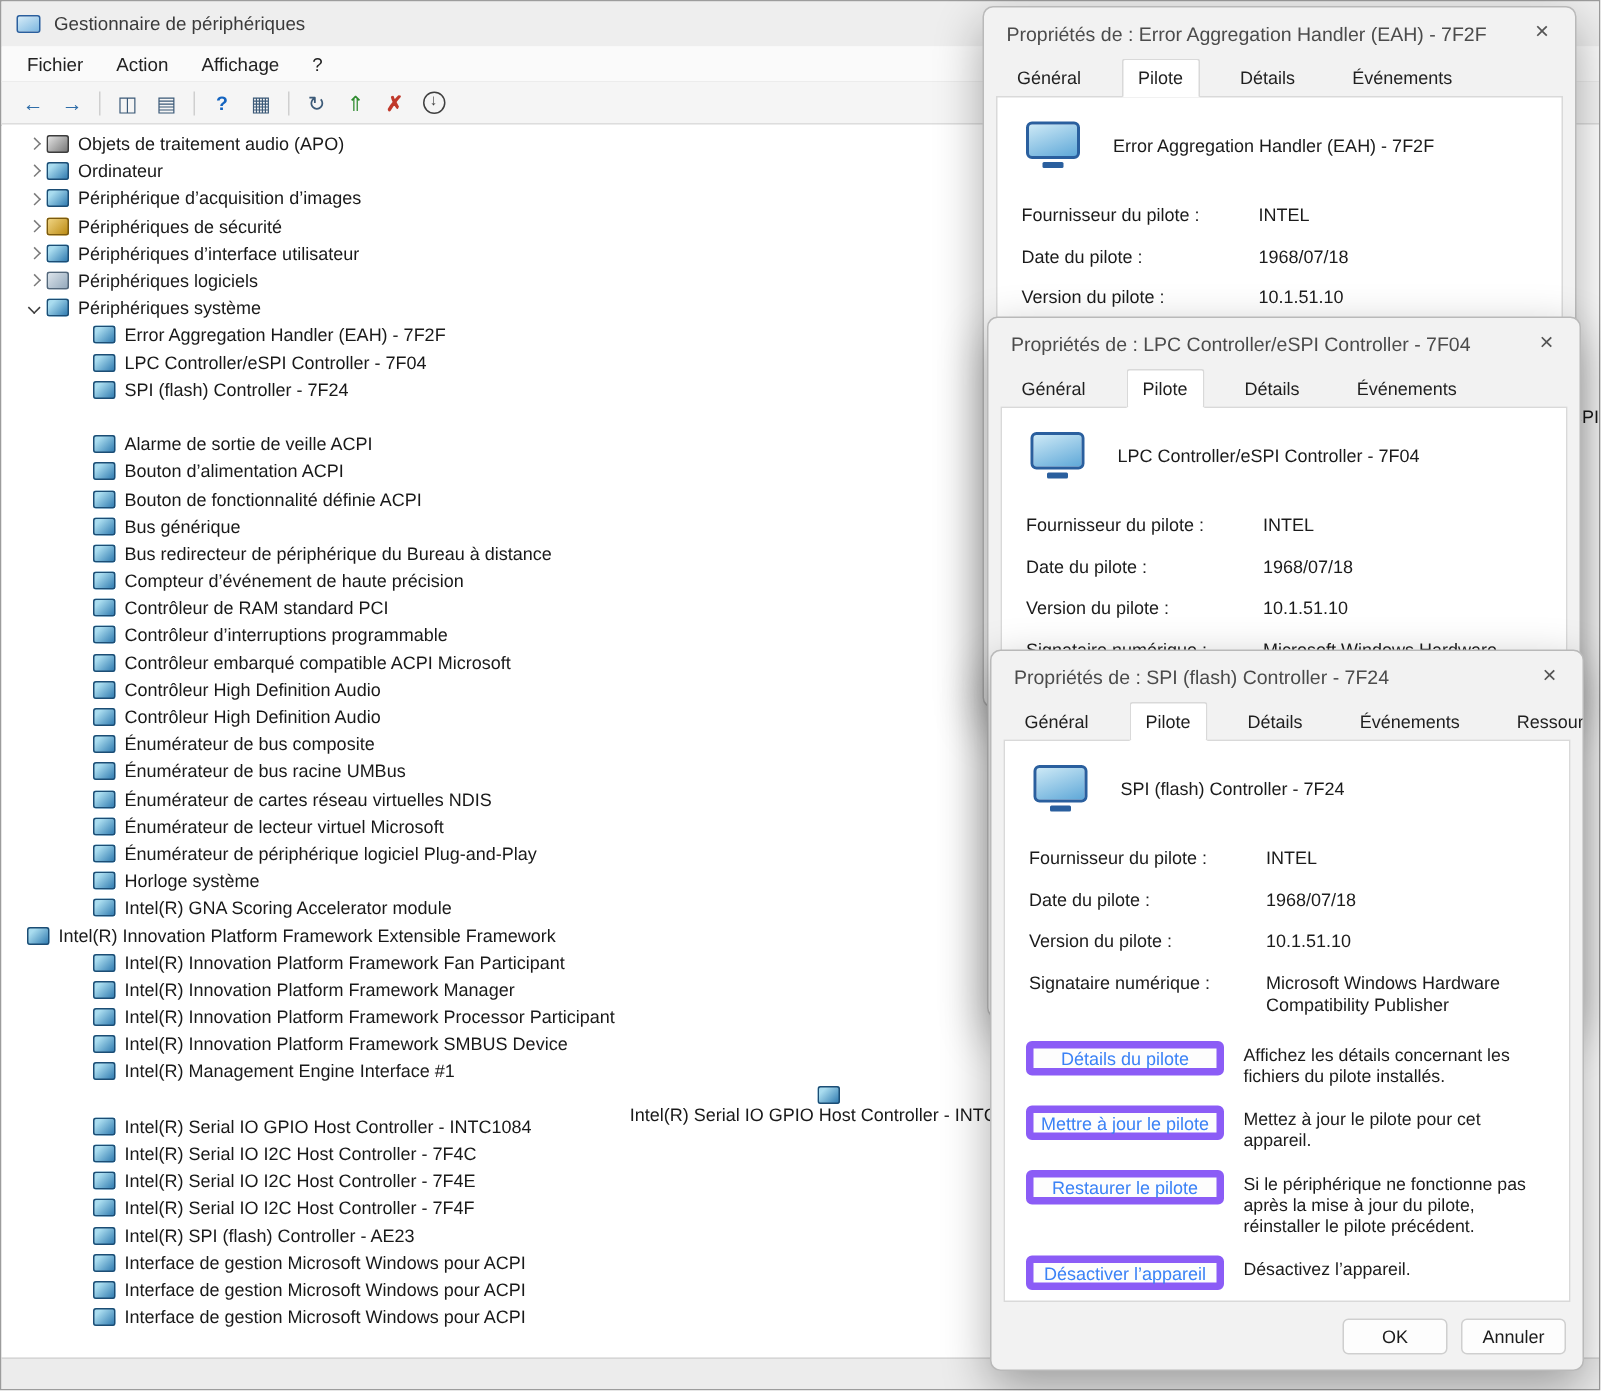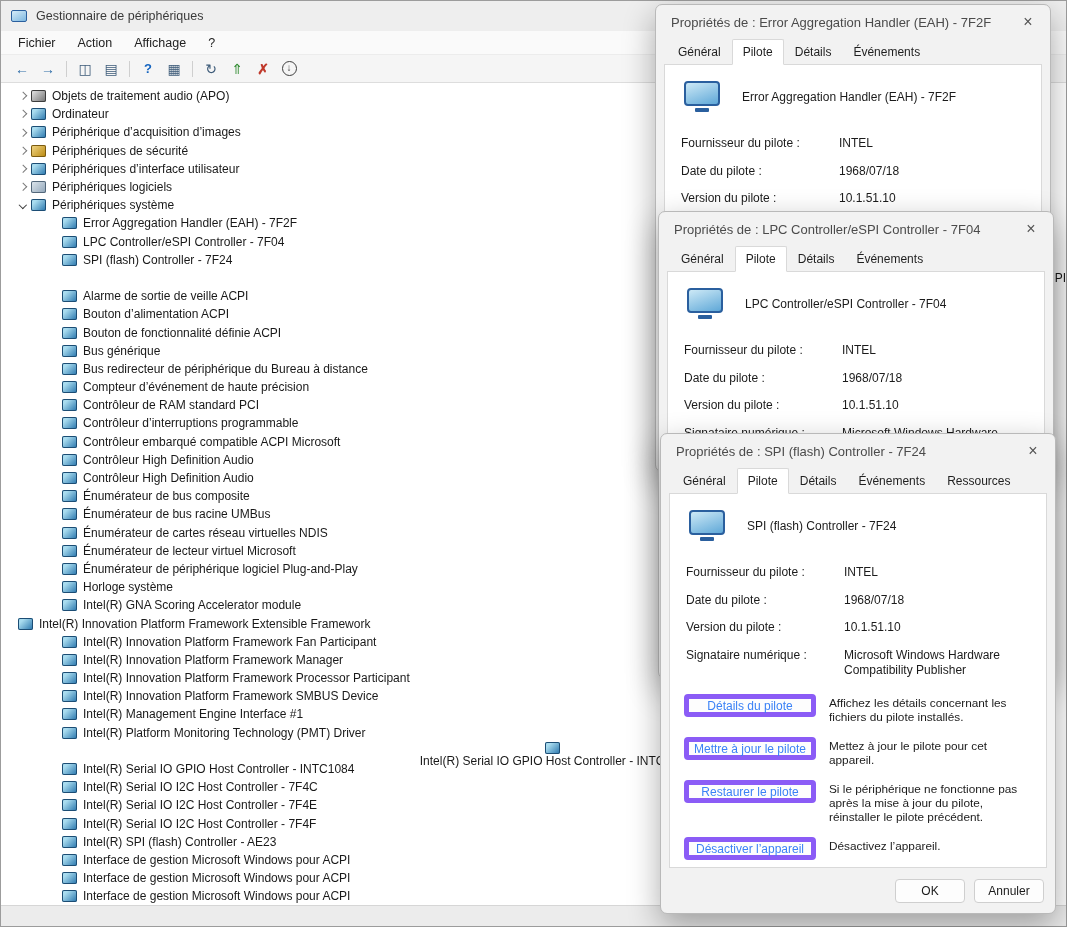--- a/index.html
+++ b/index.html
@@ -33,21 +33,21 @@
   .i-security-devices { background:linear-gradient(135deg,#f4da8c,#b8860b); box-shadow:inset 0 0 0 1px #7a5a10; }
   .i-software-devices { background:linear-gradient(135deg,#e2e9ef,#8ea4b8); box-shadow:inset 0 0 0 1px #53677a; }
   .i-audio-devices { background:linear-gradient(135deg,#ececec,#6f6f6f); box-shadow:inset 0 0 0 1px #3c3c3c; }
 
   
   .dialog { position:absolute; width:396px; background:#f2f2f2; border:1px solid #b9b9b9; border-radius:7px;
             box-shadow:0 12px 32px rgba(0,0,0,.33); display:flex; flex-direction:column; overflow:hidden;
             font-size:12px; color:#1b1b1b; }
   .dlg-title { height:34px; flex:none; display:flex; align-items:center; padding:0 8px 0 15px; font-size:13px; color:#4b4b4b; }
   .dlg-close { margin-left:auto; width:28px; height:24px; display:flex; align-items:center; justify-content:center; font-size:16px; color:#555; border-radius:4px; }
-  .dlg-tabs { display:flex; flex:none; padding:0 11px; position:relative; z-index:2; }
+  .dlg-tabs { display:flex; flex:none; padding:0 11px; position:relative; z-index:2;gap:16px; }
   .dlg-tab { padding:5px 10px 5px; font-size:12px; color:#1f1f1f; border:1px solid transparent; margin-bottom:-1px; border-radius:2px 2px 0 0; }
   .dlg-tab.active { background:#fff; border-color:#d9d9d9; border-bottom-color:#fff; }
   .dlg-page { flex:1; background:#fff; border:1px solid #d9d9d9; margin:0 8px; padding:10px 14px; overflow:hidden; }
   .dlg-footer { flex:none; height:45px; display:flex; align-items:center; justify-content:flex-end; gap:9px; padding:0 11px; }
   .btn { min-width:70px; height:24px; background:#fdfdfd; border:1px solid #cfcfcf; border-radius:4px; font-size:12px; color:#1b1b1b;
          font-family:"Liberation Sans", sans-serif; }
   .dev-head { display:flex; align-items:center; padding:4px 0 16px; }
   .dev-icon { width:36px; height:25px; flex:none; border:2px solid #2a5f9e; border-radius:4px; margin:2px 22px 8px 5px;
               background:linear-gradient(160deg,#cde9f6,#5fa8d8); position:relative; }
   .dev-icon::after { content:""; position:absolute; left:50%; transform:translateX(-50%); bottom:-8px; width:14px; height:4px; background:#2a5f9e; border-radius:1px; }
@@ -273,25 +273,20 @@
       <div class="trow" style="padding-left: 44px;">
         <span class="chev"></span>
         <span class="ticon i-system-device"></span>
         <span class="tlabel">Intel(R) Innovation Platform Framework SMBUS Device</span>
       </div>
       <div class="trow" style="padding-left: 44px;">
         <span class="chev"></span>
         <span class="ticon i-system-device"></span>
         <span class="tlabel">Intel(R) Management Engine Interface #1</span>
       </div>
-      <div class="trow" style="padding-left: 44px;">
-        <span class="chev"></span>
-        <span class="ticon i-system-device"></span>
-        <span class="tlabel">Intel(R) Platform Monitoring Technology (PMT) Driver</span>
-      </div>
       <div class="trow" style="padding-left: 44px; flex-direction: column;">
         <span class="chev"></span>
         <span class="ticon i-system-device"></span>
         <span class="tlabel">Intel(R) Serial IO GPIO Host Controller - INTC1082</span>
       </div>
       <div class="trow" style="padding-left: 44px;">
         <span class="chev"></span>
         <span class="ticon i-system-device"></span>
         <span class="tlabel">Intel(R) Serial IO GPIO Host Controller - INTC1084</span>
       </div>

